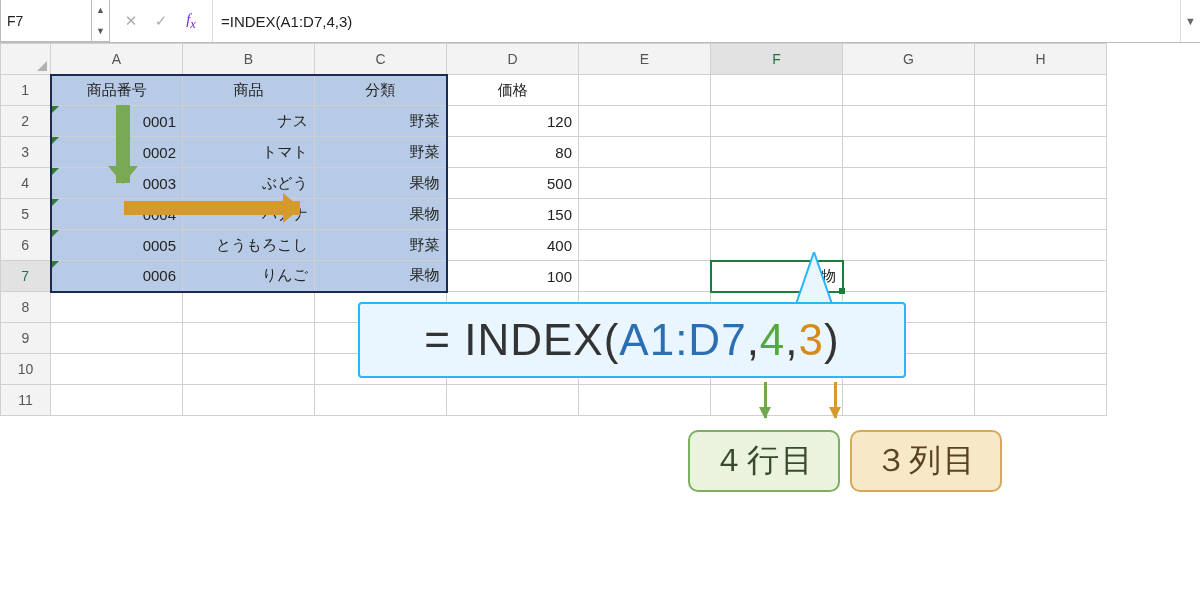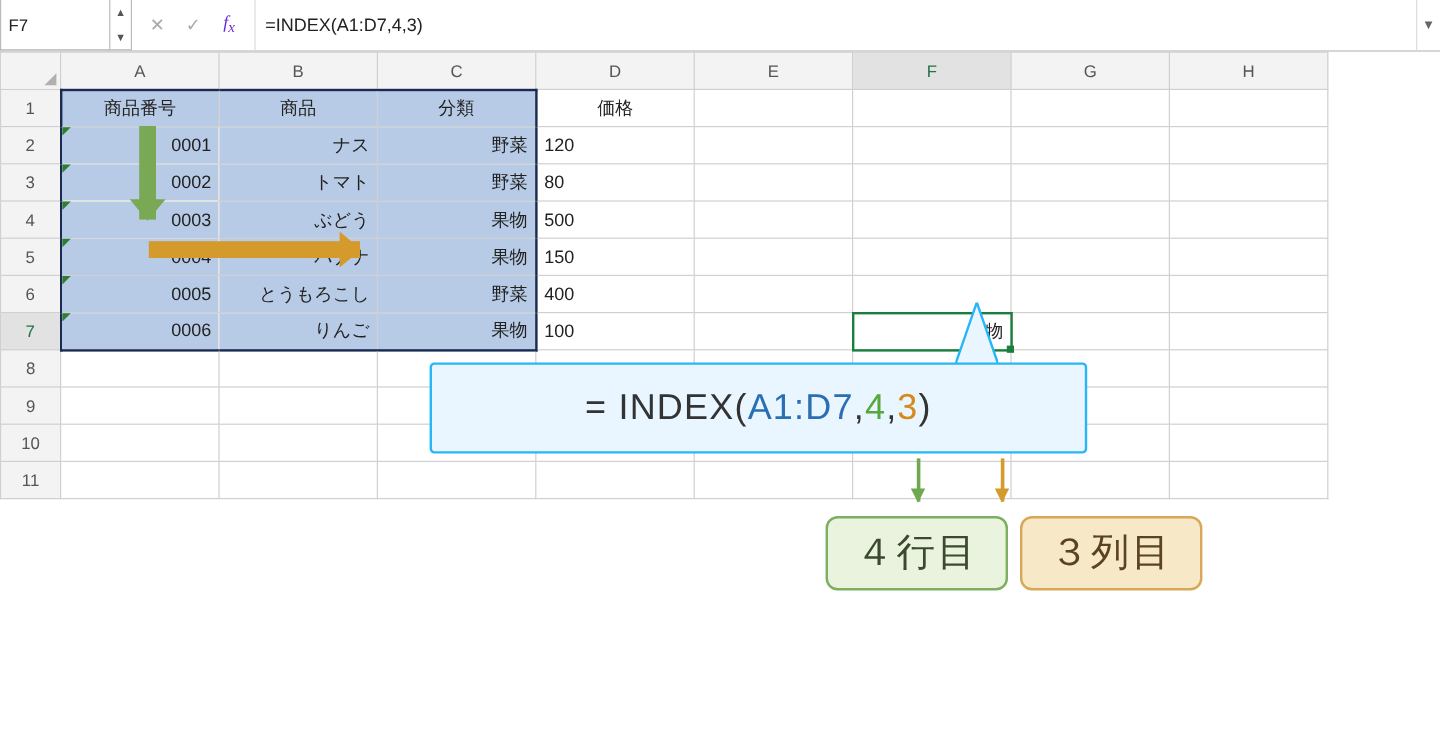--- a/index.html
+++ b/index.html
@@ -110,21 +110,21 @@
   .grid td { background: #fff; }
   .grid th.active-col, .grid th.active-row { background: #e2e2e2; color: #217346; }
 
   
   .cA,.cB,.cC,.cD,.cE,.cF,.cG,.cH { width: 132px; }
 
   
   td.selrange { background: #b8cbe6; }
   td.hdr { text-align: center; }
   td.txt { text-align: right; }
-  td.num { }
+  td.num { text-align: right; }
   .tri {
     position: relative;
   }
   .tri::before {
     content: "";
     position: absolute;
     left: 0; top: 0;
     border-style: solid;
     border-width: 7px 7px 0 0;
     border-color: #2e7d32 transparent transparent transparent;
@@ -163,21 +163,21 @@
     left: 358px;
     top: 302px;
     width: 548px;
     height: 76px;
     background: #eaf6ff;
     border: 2px solid #29b6f6;
     border-radius: 4px;
     display: flex;
     align-items: center;
     justify-content: center;
-    font-size: 30px;
+    font-size: 44px;
     letter-spacing: 1px;
     font-family: "Meiryo", sans-serif;
   }
   .callout-tail {
     position: absolute;
     left: 796px;
     top: 252px;
     width: 36px; height: 52px;
   }
   .c-blk { color: #333; }

